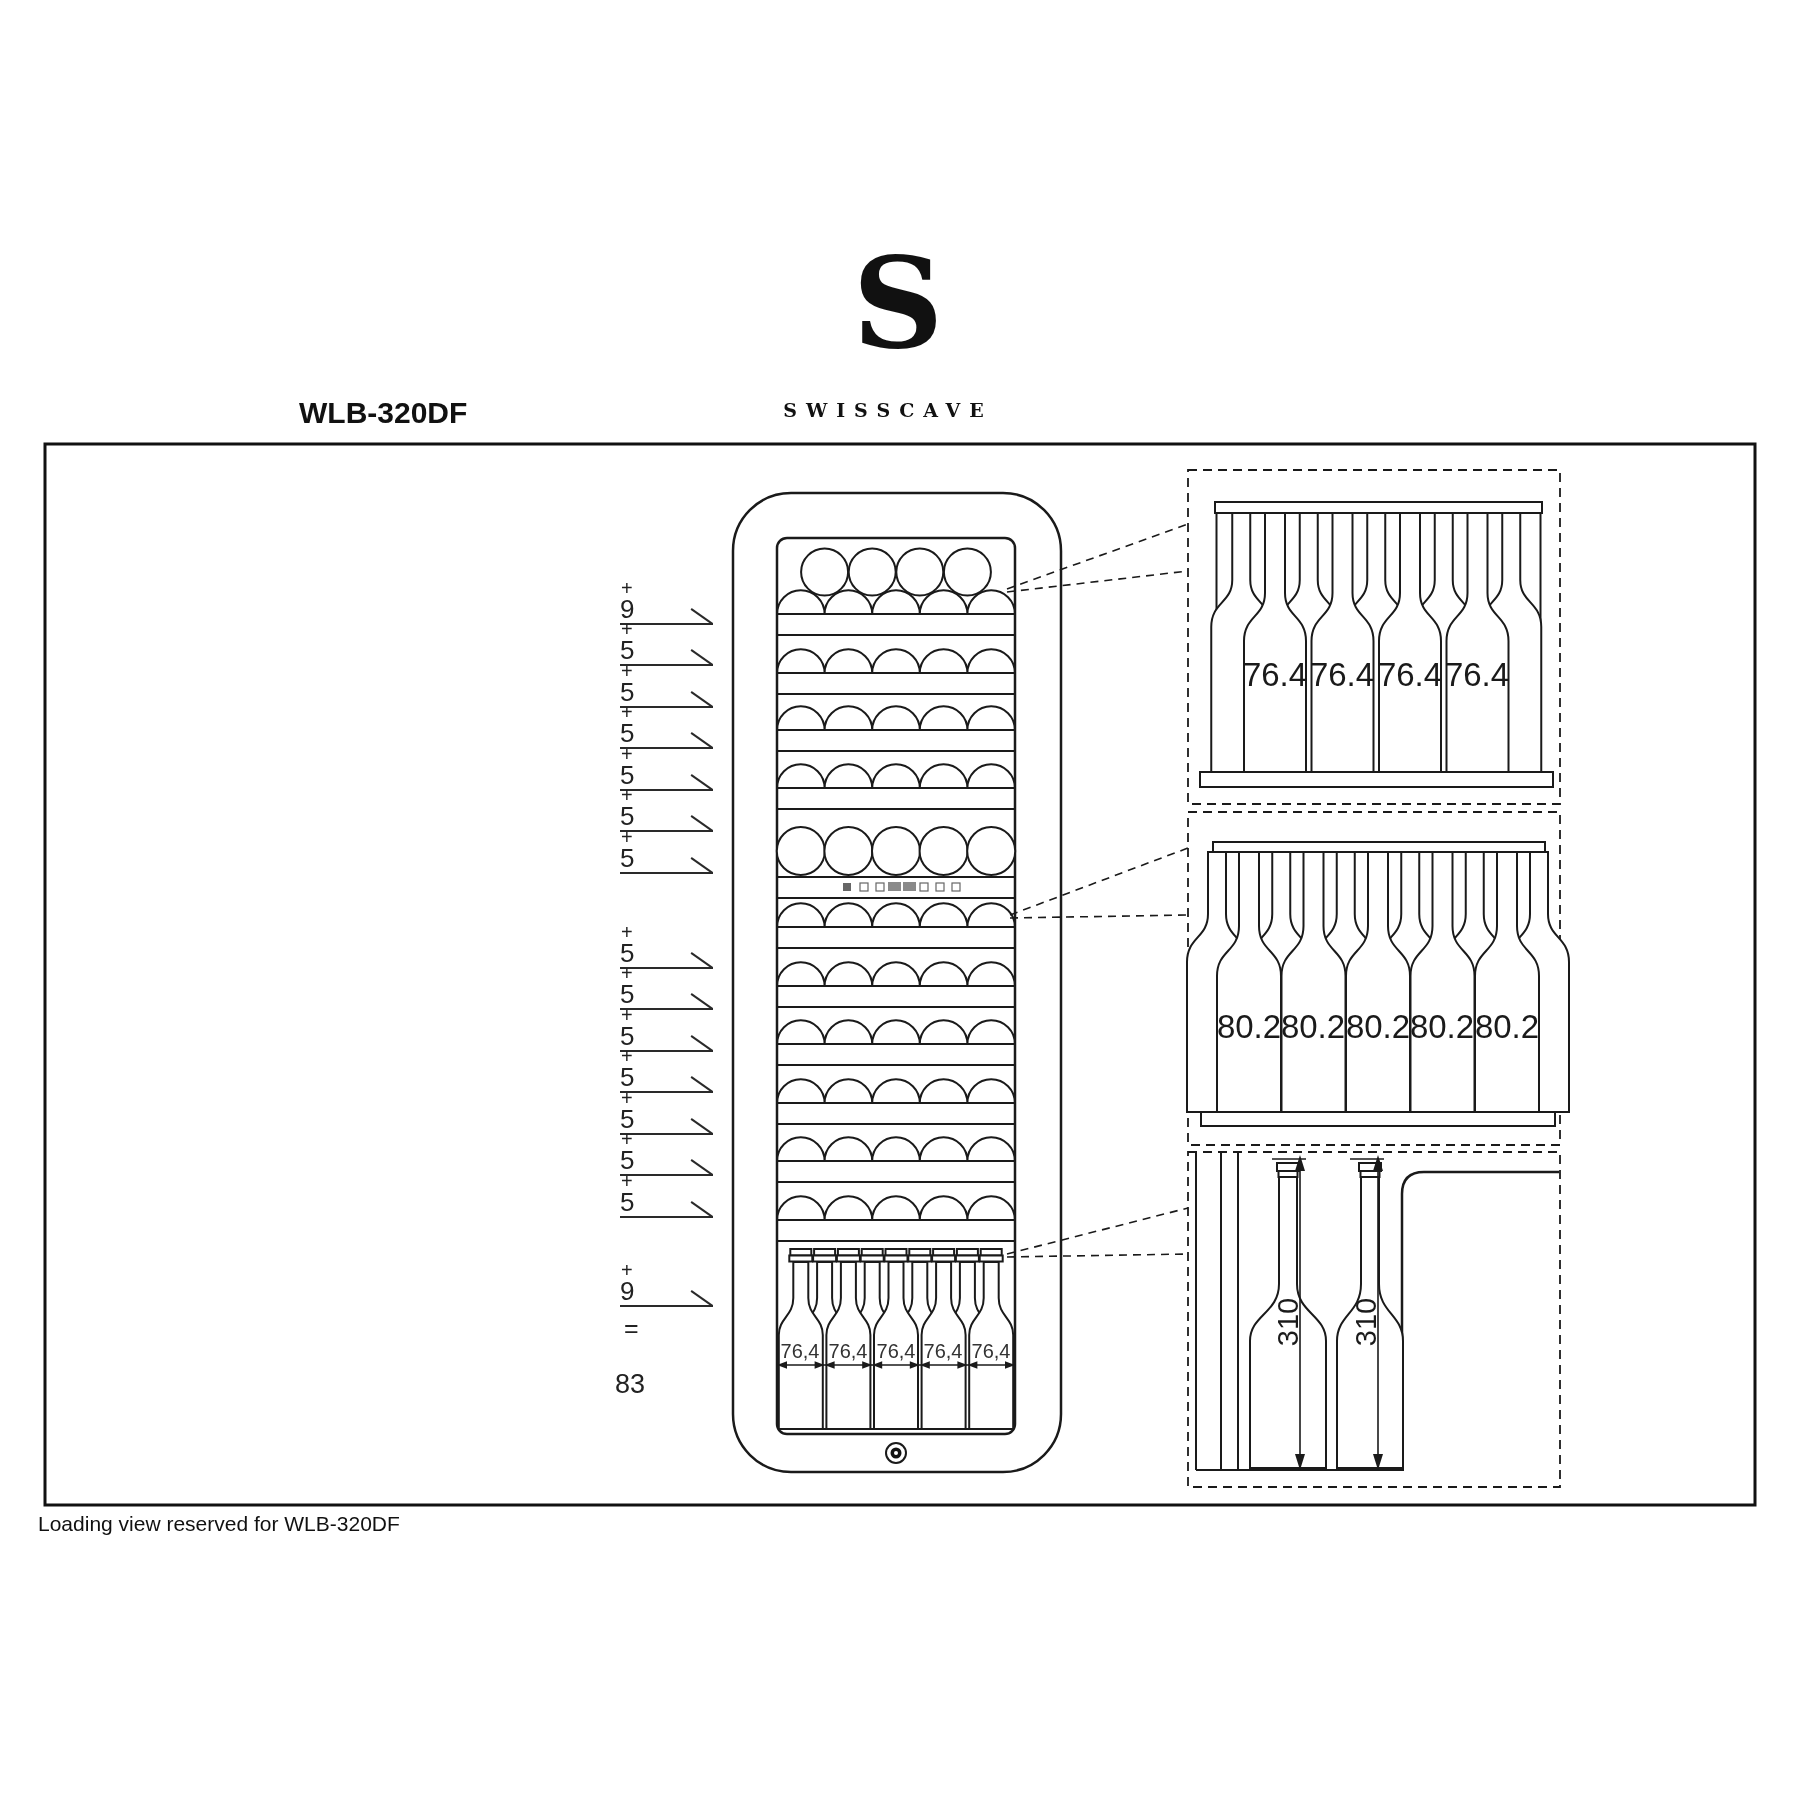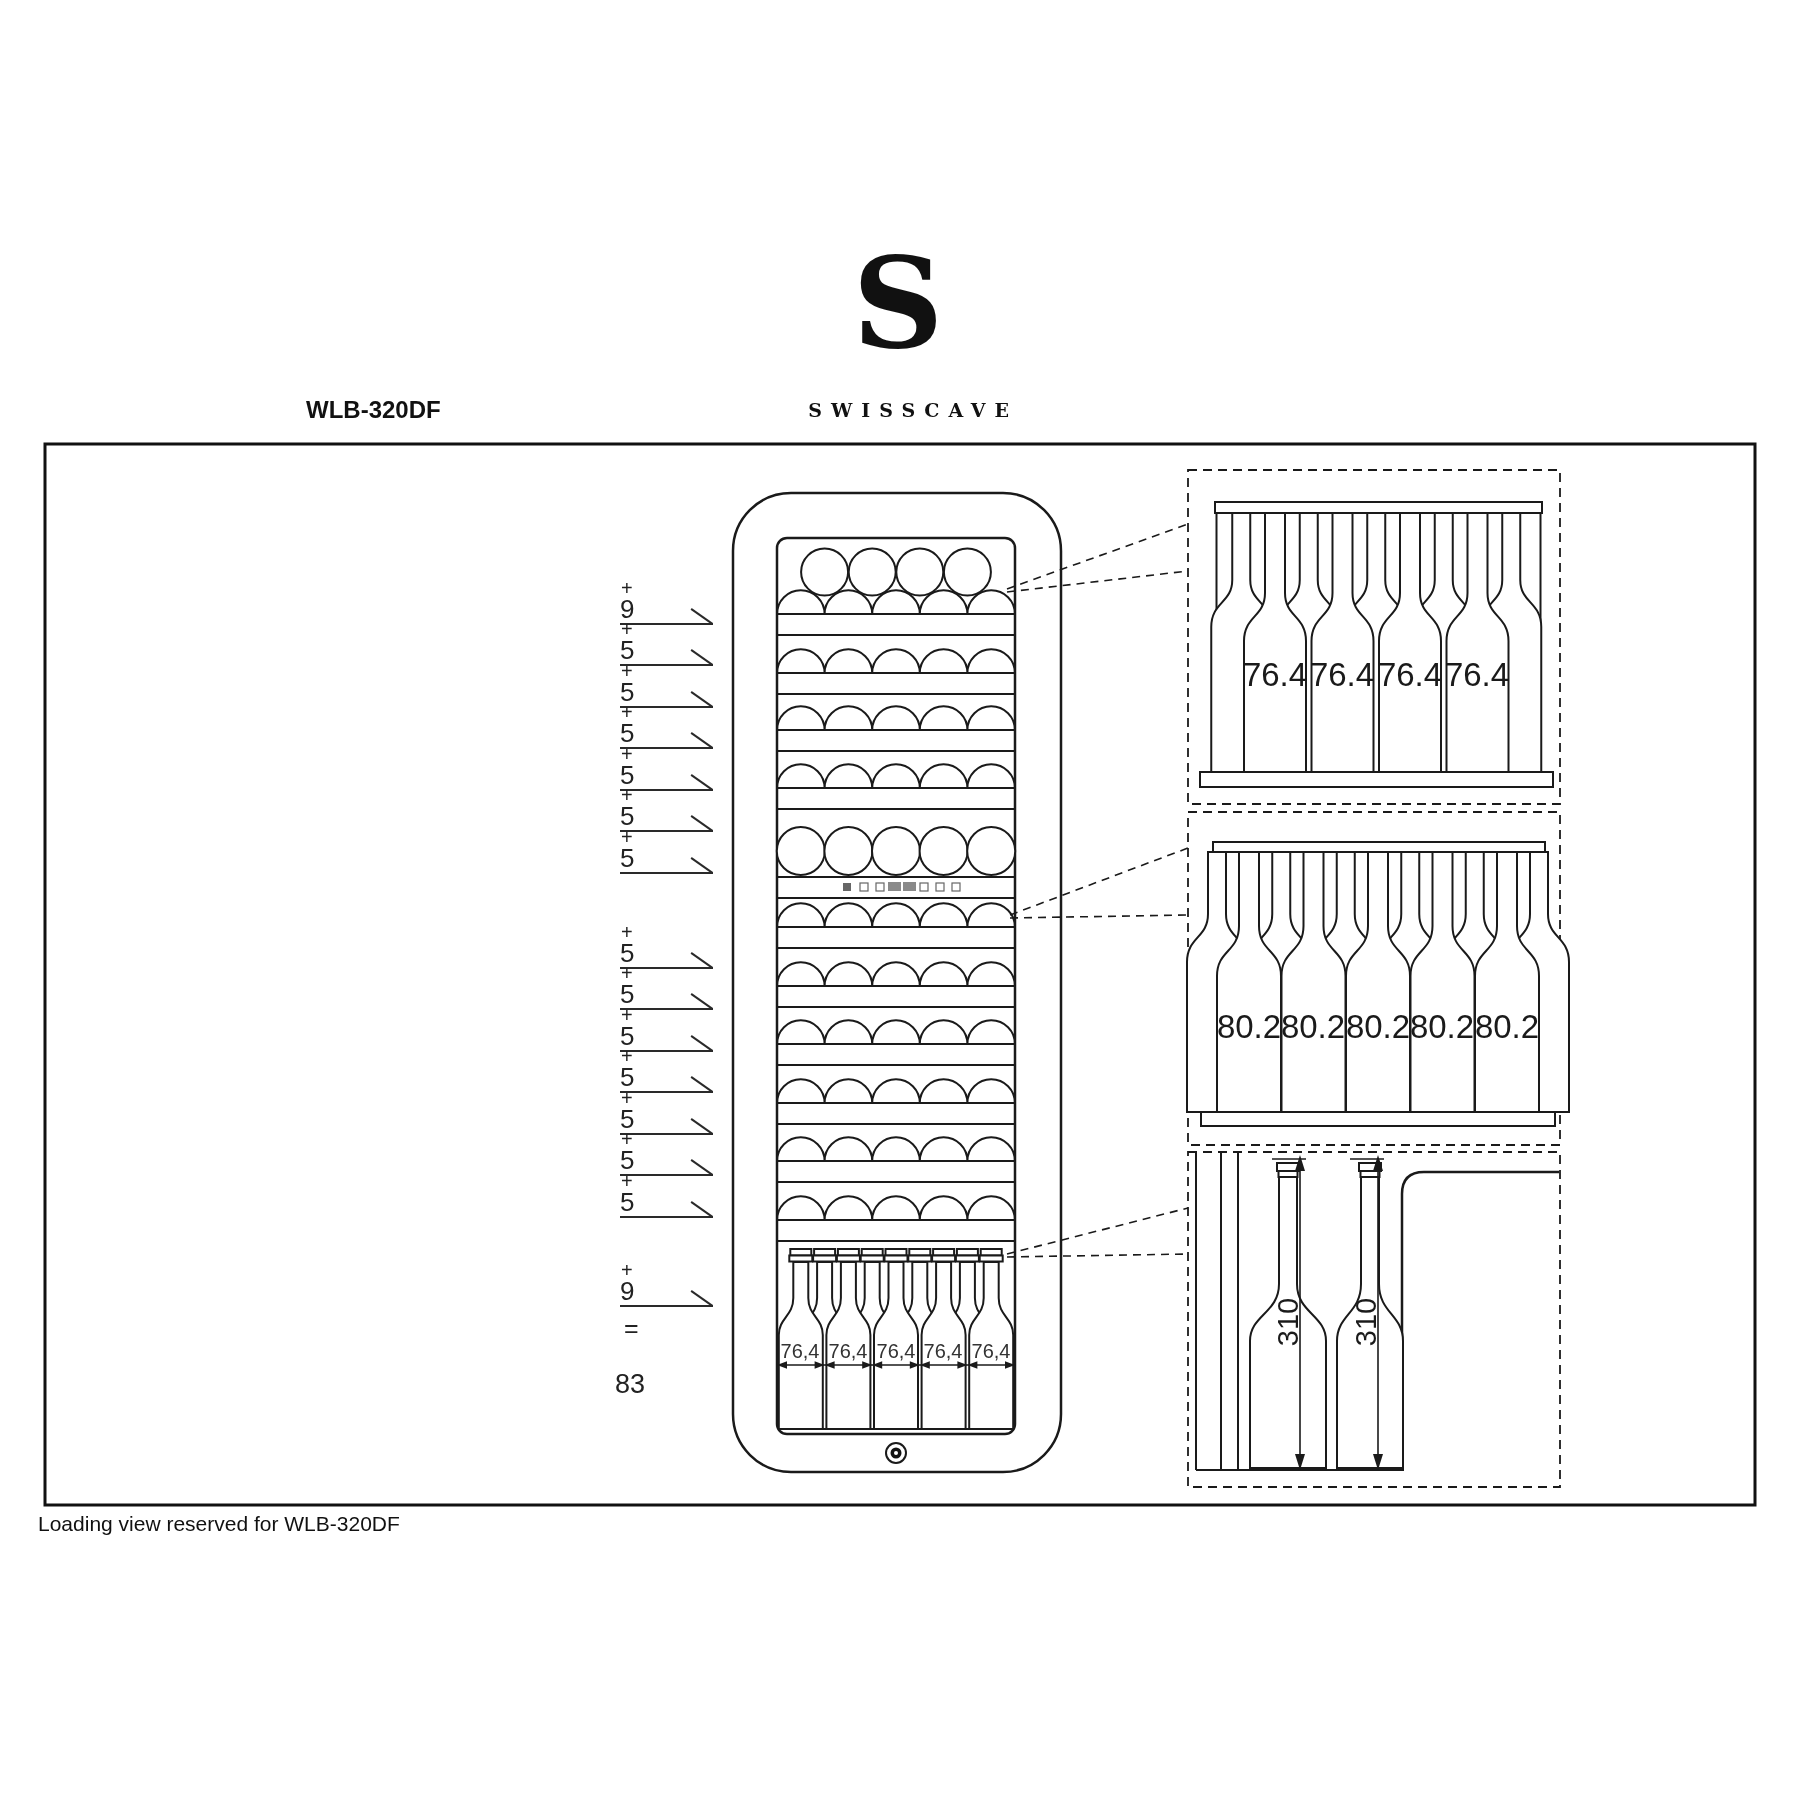--- a/index.html
+++ b/index.html
@@ -3,23 +3,23 @@
 <meta charset="utf-8">
 <style>
   html,body{margin:0;padding:0;background:#fff;}
   .canvas{position:relative;width:1800px;height:1800px;background:#fff;overflow:hidden;
           font-family:"Liberation Sans",sans-serif;color:#1a1a1a;}
   svg{position:absolute;left:0;top:0;}
   .overlay{position:absolute;z-index:2;}
 
   .monogram{left:846px;top:240px;width:104px;text-align:center;
             font-family:"DejaVu Serif",serif;font-weight:bold;font-size:126px;line-height:1;color:#111;}
-  .wordmark{left:758px;top:399px;width:260px;text-align:right;
+  .wordmark{left:758px;top:399px;width:260px;text-align:center;
             font-family:"DejaVu Serif",serif;font-weight:bold;font-size:19px;letter-spacing:9px;color:#111;}
-  .model-title{left:306px;top:396px;font-size:24px;font-weight:600;color:#111;}
+  .model-title{left:299px;top:396px;font-size:30px;font-weight:600;color:#111;}
 
   .tally-entry{position:absolute;left:620px;width:93px;z-index:2;color:#222;}
   .tally-entry .plus{display:block;font-size:20px;line-height:15px;margin-left:1px;font-weight:400;}
   .tally-entry .numline{position:relative;height:27px;border-bottom:2px solid #2a2a2a;}
   .tally-entry .num{font-size:26px;line-height:27px;display:block;font-weight:400;}
   .tally-entry .tick{position:absolute;right:0;bottom:-2px;width:26px;height:0;
                      border-top:2px solid #2a2a2a;transform-origin:100% 0;transform:rotate(35deg);}
   .equals{left:624px;top:1314px;font-size:25px;color:#222;}
   .total{left:615px;top:1332px;font-size:27px;color:#222;margin-top:37px;}
 

